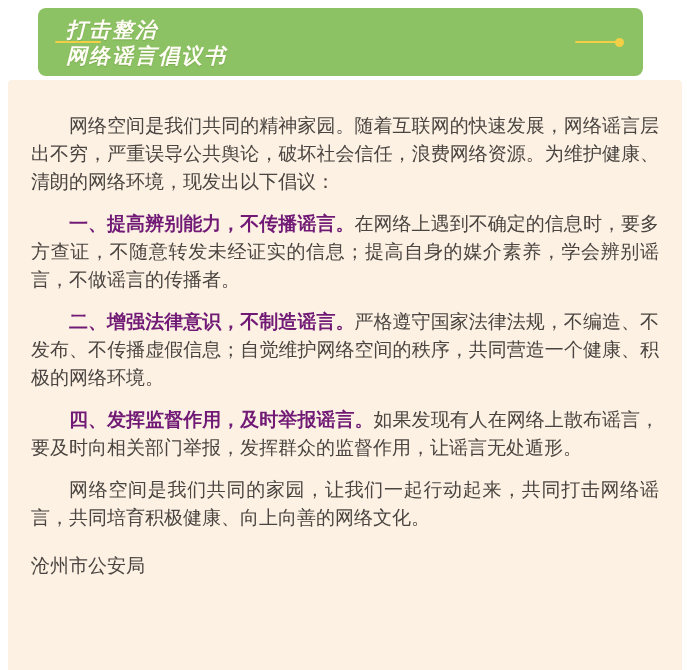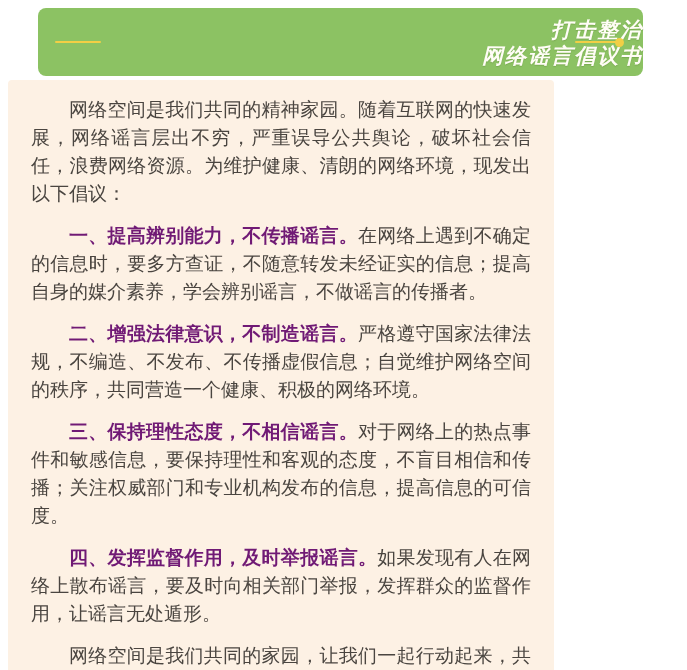--- a/index.html
+++ b/index.html
@@ -22,28 +22,29 @@
   .banner{
     position:absolute;
     left:38px; top:8px;
     width:605px; height:68px;
     background:var(--banner-green);
     border-radius:8px;
   }
   .banner-title{
     position:absolute;
     left:0; right:0; top:9px;
-    text-align:right;
+    text-align:left;
     color:var(--title-color);
     font-weight:bold;
     font-style:italic;
     font-size:21px;
     line-height:26px;
     letter-spacing:2px;
     text-shadow:0 1px 1px rgba(90,130,50,.35);
+    padding-left:28px;
   }
   .deco{
     position:absolute;
     top:33px;
     height:2px;
     background:var(--accent-yellow);
     border-radius:1px;
   }
   .deco-left{left:17px;width:46px;}
   .deco-right{right:21px;width:47px;}
@@ -51,24 +52,24 @@
     position:absolute;
     right:-2px; top:-3.5px;
     width:9px; height:9px;
     border-radius:50%;
     background:var(--accent-yellow);
   }
   
   .paper{
     position:absolute;
     left:8px; top:80px;
-    width:546px; height:590px;
+    width:674px; height:590px;
     background:var(--paper-cream);
     border-radius:4px 4px 0 0;
-    padding:16px 23px 0 23px;
+    padding:32px 23px 0 23px;
     color:var(--text-color);
     font-size:19px;
     line-height:28px;
     text-align:justify;
   }
   .paper p{
     text-indent:2em;
     margin-bottom:14px;
   }
   .paper p strong{
@@ -97,21 +98,20 @@
       </span>
   </div>
 
   <div class="paper">
     <p><strong></strong><span>网络空间是我们共同的精神家园。随着互联网的快速发展，网络谣言层出不穷，严重误导公共舆论，破坏社会信任，浪费网络资源。为维护健康、清朗的网络环境，现发出以下倡议：</span></p>
 
     <p><strong>一、提高辨别能力，不传播谣言。</strong><span>在网络上遇到不确定的信息时，要多方查证，不随意转发未经证实的信息；提高自身的媒介素养，学会辨别谣言，不做谣言的传播者。</span></p>
 
     <p><strong>二、增强法律意识，不制造谣言。</strong><span>严格遵守国家法律法规，不编造、不发布、不传播虚假信息；自觉维护网络空间的秩序，共同营造一个健康、积极的网络环境。</span></p>
 
-    <p><strong>三、保持理性态度，不相信谣言。</strong><span>对于网络上的热点事件和敏感信息，要保持理性和客观的态度，不盲目相信和传播；关注权威部门和专业机构发布的信息，提高信息的可信度。</span></p>
 
     <p><strong>四、发挥监督作用，及时举报谣言。</strong><span>如果发现有人在网络上散布谣言，要及时向相关部门举报，发挥群众的监督作用，让谣言无处遁形。</span></p>
 
     <p><strong></strong><span>网络空间是我们共同的家园，让我们一起行动起来，共同打击网络谣言，共同培育积极健康、向上向善的网络文化。</span></p>
 
     <p class="signature">沧州市公安局</p>
   </div>
 
 </div>
 

